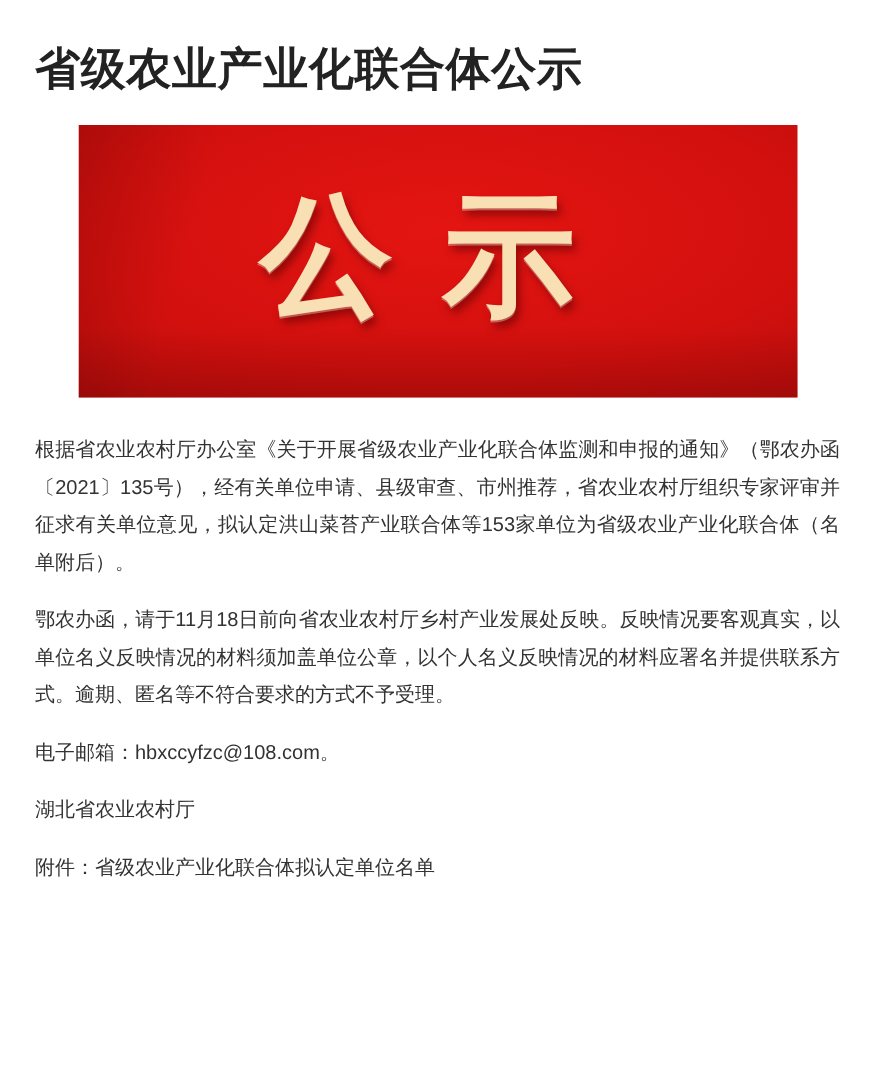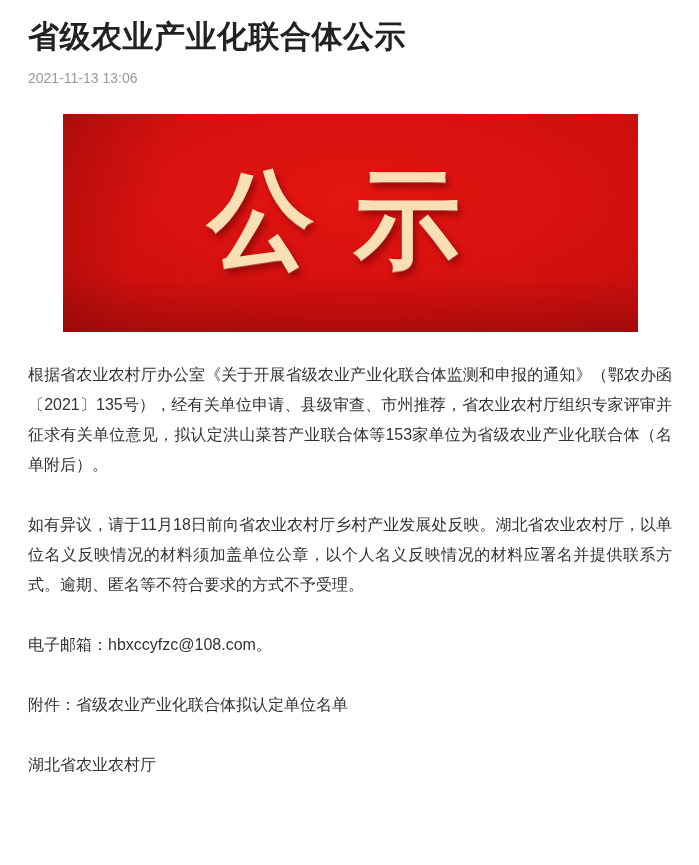--- a/index.html
+++ b/index.html
@@ -14,22 +14,22 @@
     font-family: "Liberation Sans", sans-serif;
     -webkit-font-smoothing: antialiased;
   }
   .page {
     box-sizing: border-box;
     width: 699px;
     padding: 0 27px 0 28px;
   }
   .article-title {
     margin: 0;
-    padding-top: 18px;
-    font-size: 31px;
+    padding-top: 36px;
+    font-size: 36px;
     line-height: 38px;
     font-weight: 700;
     color: #222222;
     letter-spacing: 0.5px;
   }
   .publish-date {
     margin-top: 12px;
     font-size: 14px;
     line-height: 20px;
     color: #9a9a9a;
@@ -55,44 +55,43 @@
     line-height: 1;
     font-weight: 800;
     letter-spacing: 40px;
     margin-right: -40px; 
     color: #f8e0b4;
     text-shadow:
       0 1px 0 rgba(255,246,224,0.35),
       3px 5px 7px rgba(90,0,0,0.55);
   }
   .body-text p {
-    margin: 30px 0;
+    margin: 16px 0;
     font-size: 16px;
     line-height: 30px;
     color: #333333;
     text-align: justify;
   }
   .body-text p.first {
     margin-top: 28px;
   }
 </style>
 </head>
 <body>
 
 <div class="page">
 
   <h1 class="article-title">省级农业产业化联合体公示</h1>
 
-  <div class="publish-date">2021-11-13 13:06</div>
 
   <figure class="banner">
     <span class="banner-text">公示</span>
   </figure>
 
   <div class="body-text">
     <p class="first">根据省农业农村厅办公室《关于开展省级农业产业化联合体监测和申报的通知》（鄂农办函〔2021〕135号），经有关单位申请、县级审查、市州推荐，省农业农村厅组织专家评审并征求有关单位意见，拟认定洪山菜苔产业联合体等153家单位为省级农业产业化联合体（名单附后）。</p>
-    <p>如有异议，请于11月18日前向省农业农村厅乡村产业发展处反映。湖北省农业农村厅，以单位名义反映情况的材料须加盖单位公章，以个人名义反映情况的材料应署名并提供联系方式。逾期、匿名等不符合要求的方式不予受理。</p>
+    <p>鄂农办函，请于11月18日前向省农业农村厅乡村产业发展处反映。反映情况要客观真实，以单位名义反映情况的材料须加盖单位公章，以个人名义反映情况的材料应署名并提供联系方式。逾期、匿名等不符合要求的方式不予受理。</p>
     <p>电子邮箱：hbxccyfzc@108.com。</p>
+    <p>湖北省农业农村厅</p>
     <p>附件：省级农业产业化联合体拟认定单位名单</p>
-    <p>湖北省农业农村厅</p>
   </div>
 
 </div>
 
 </body></html>

